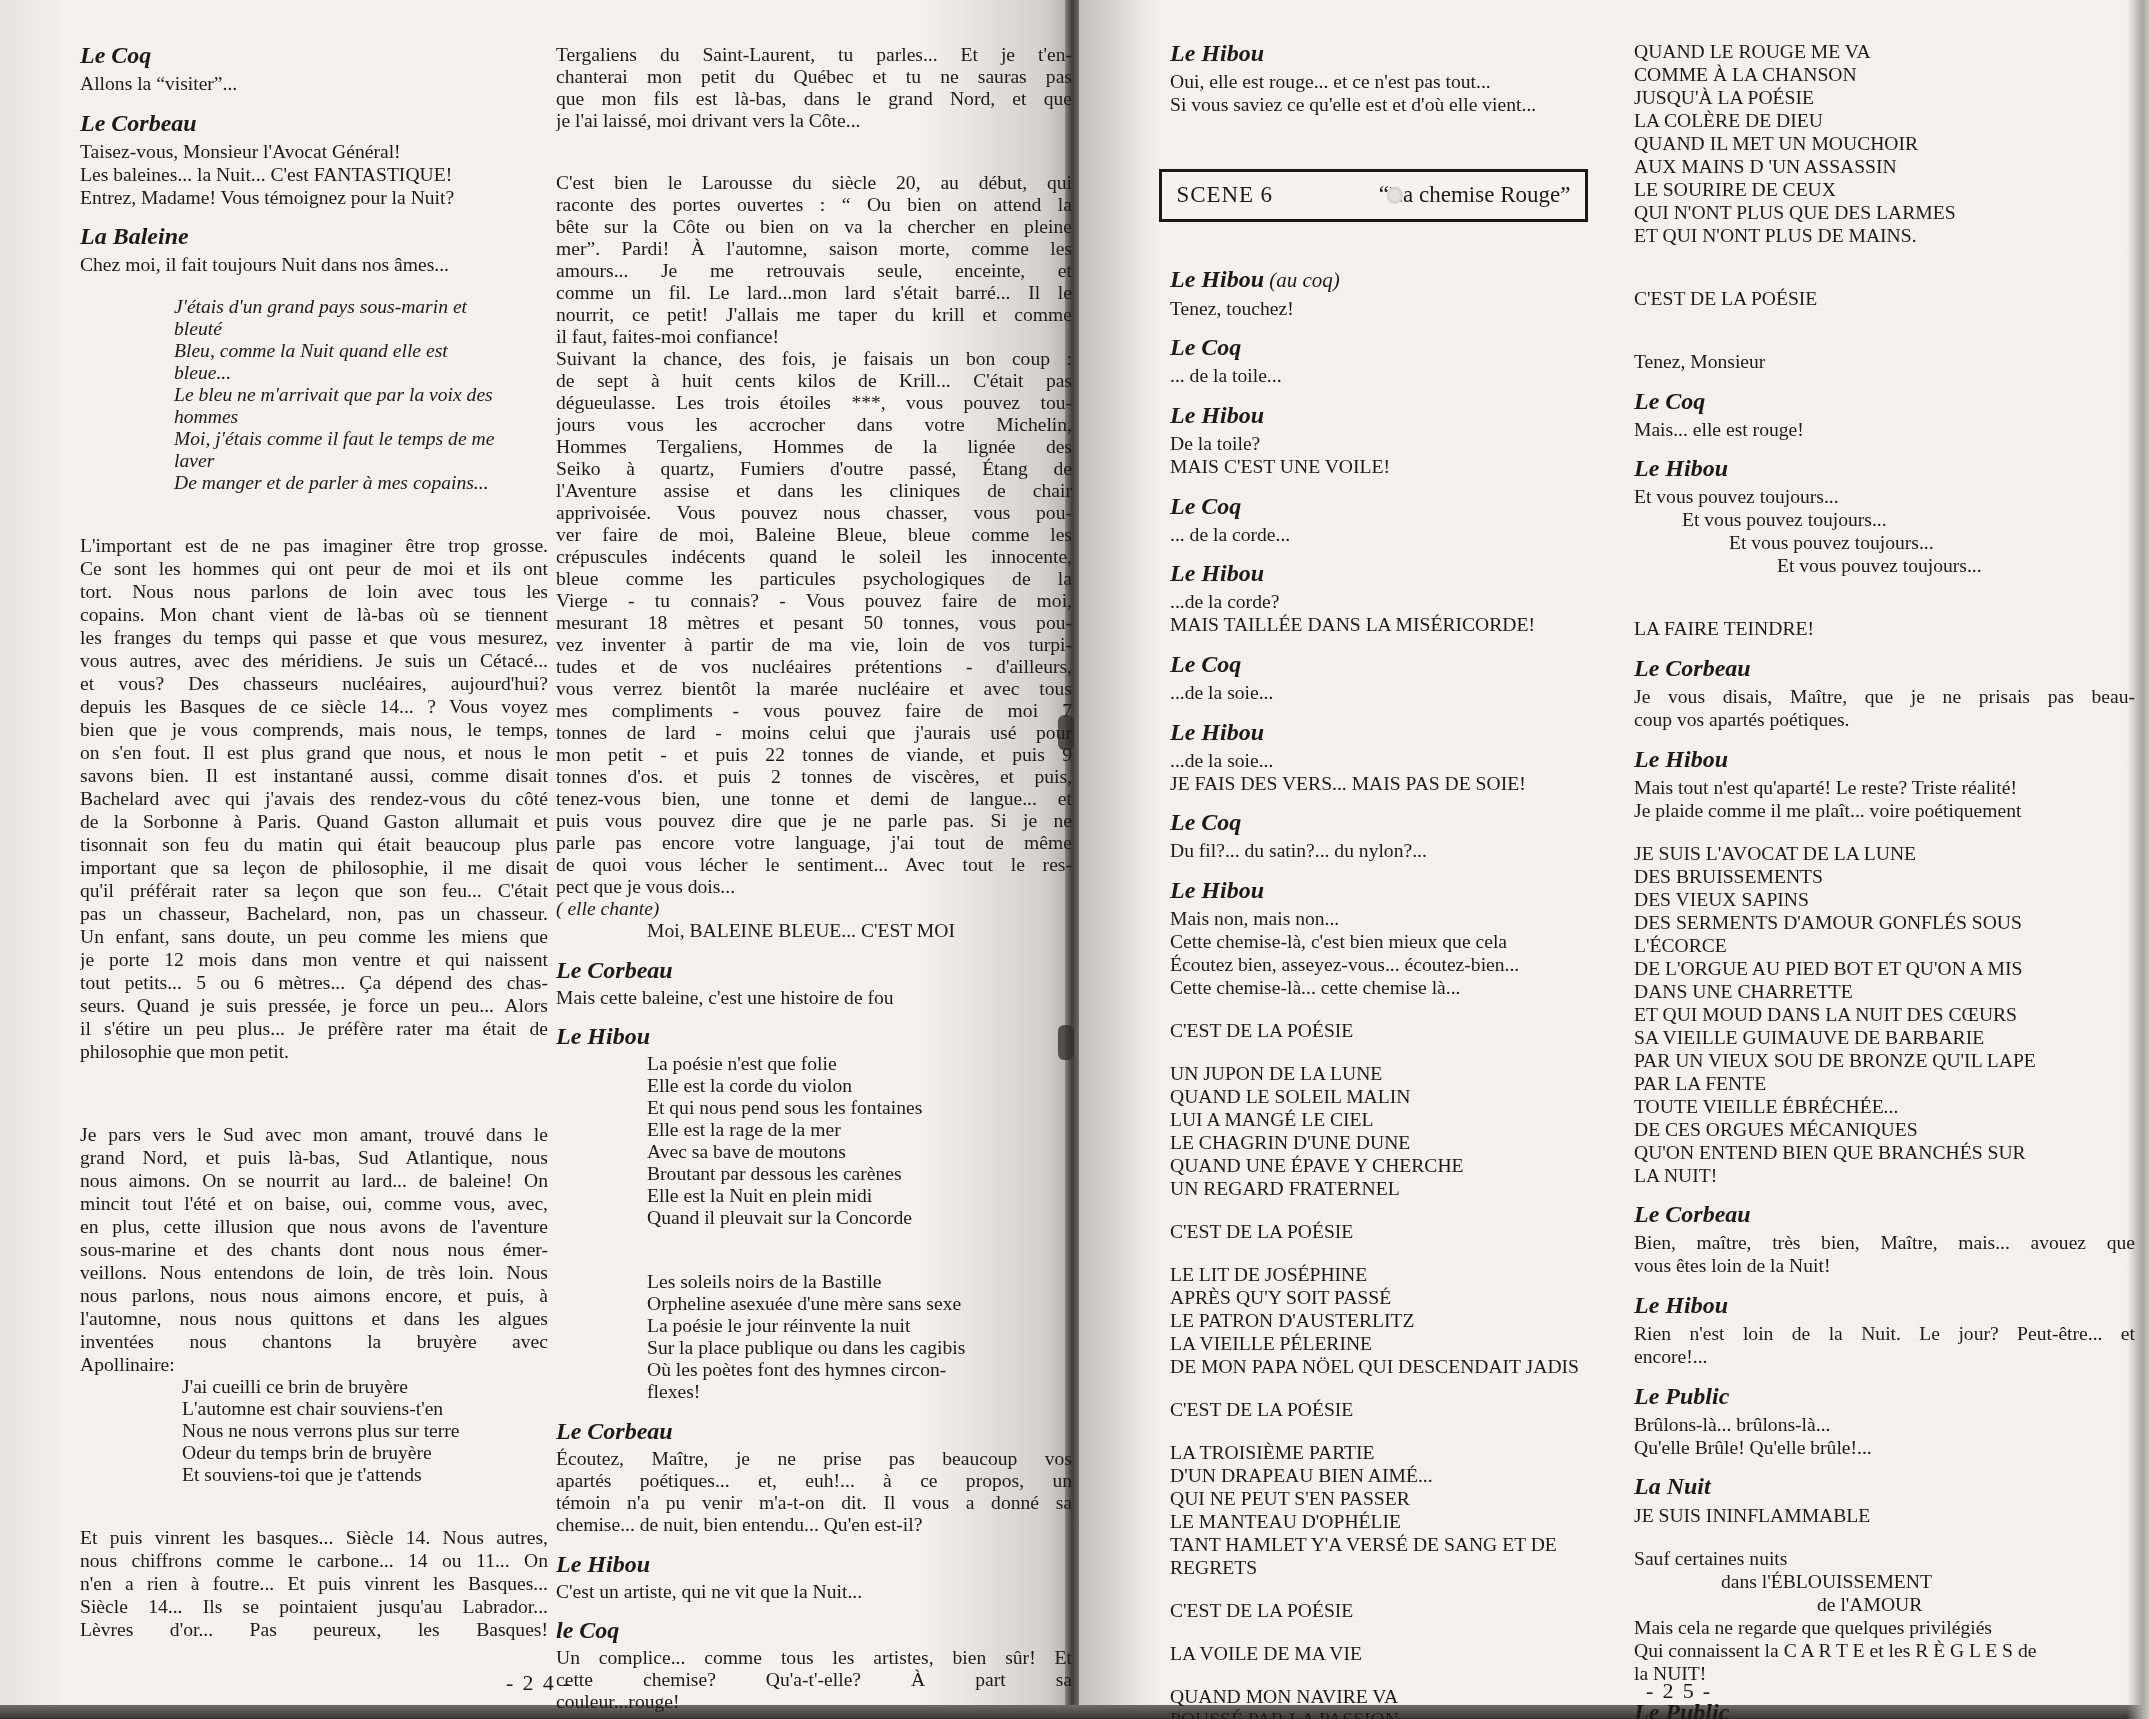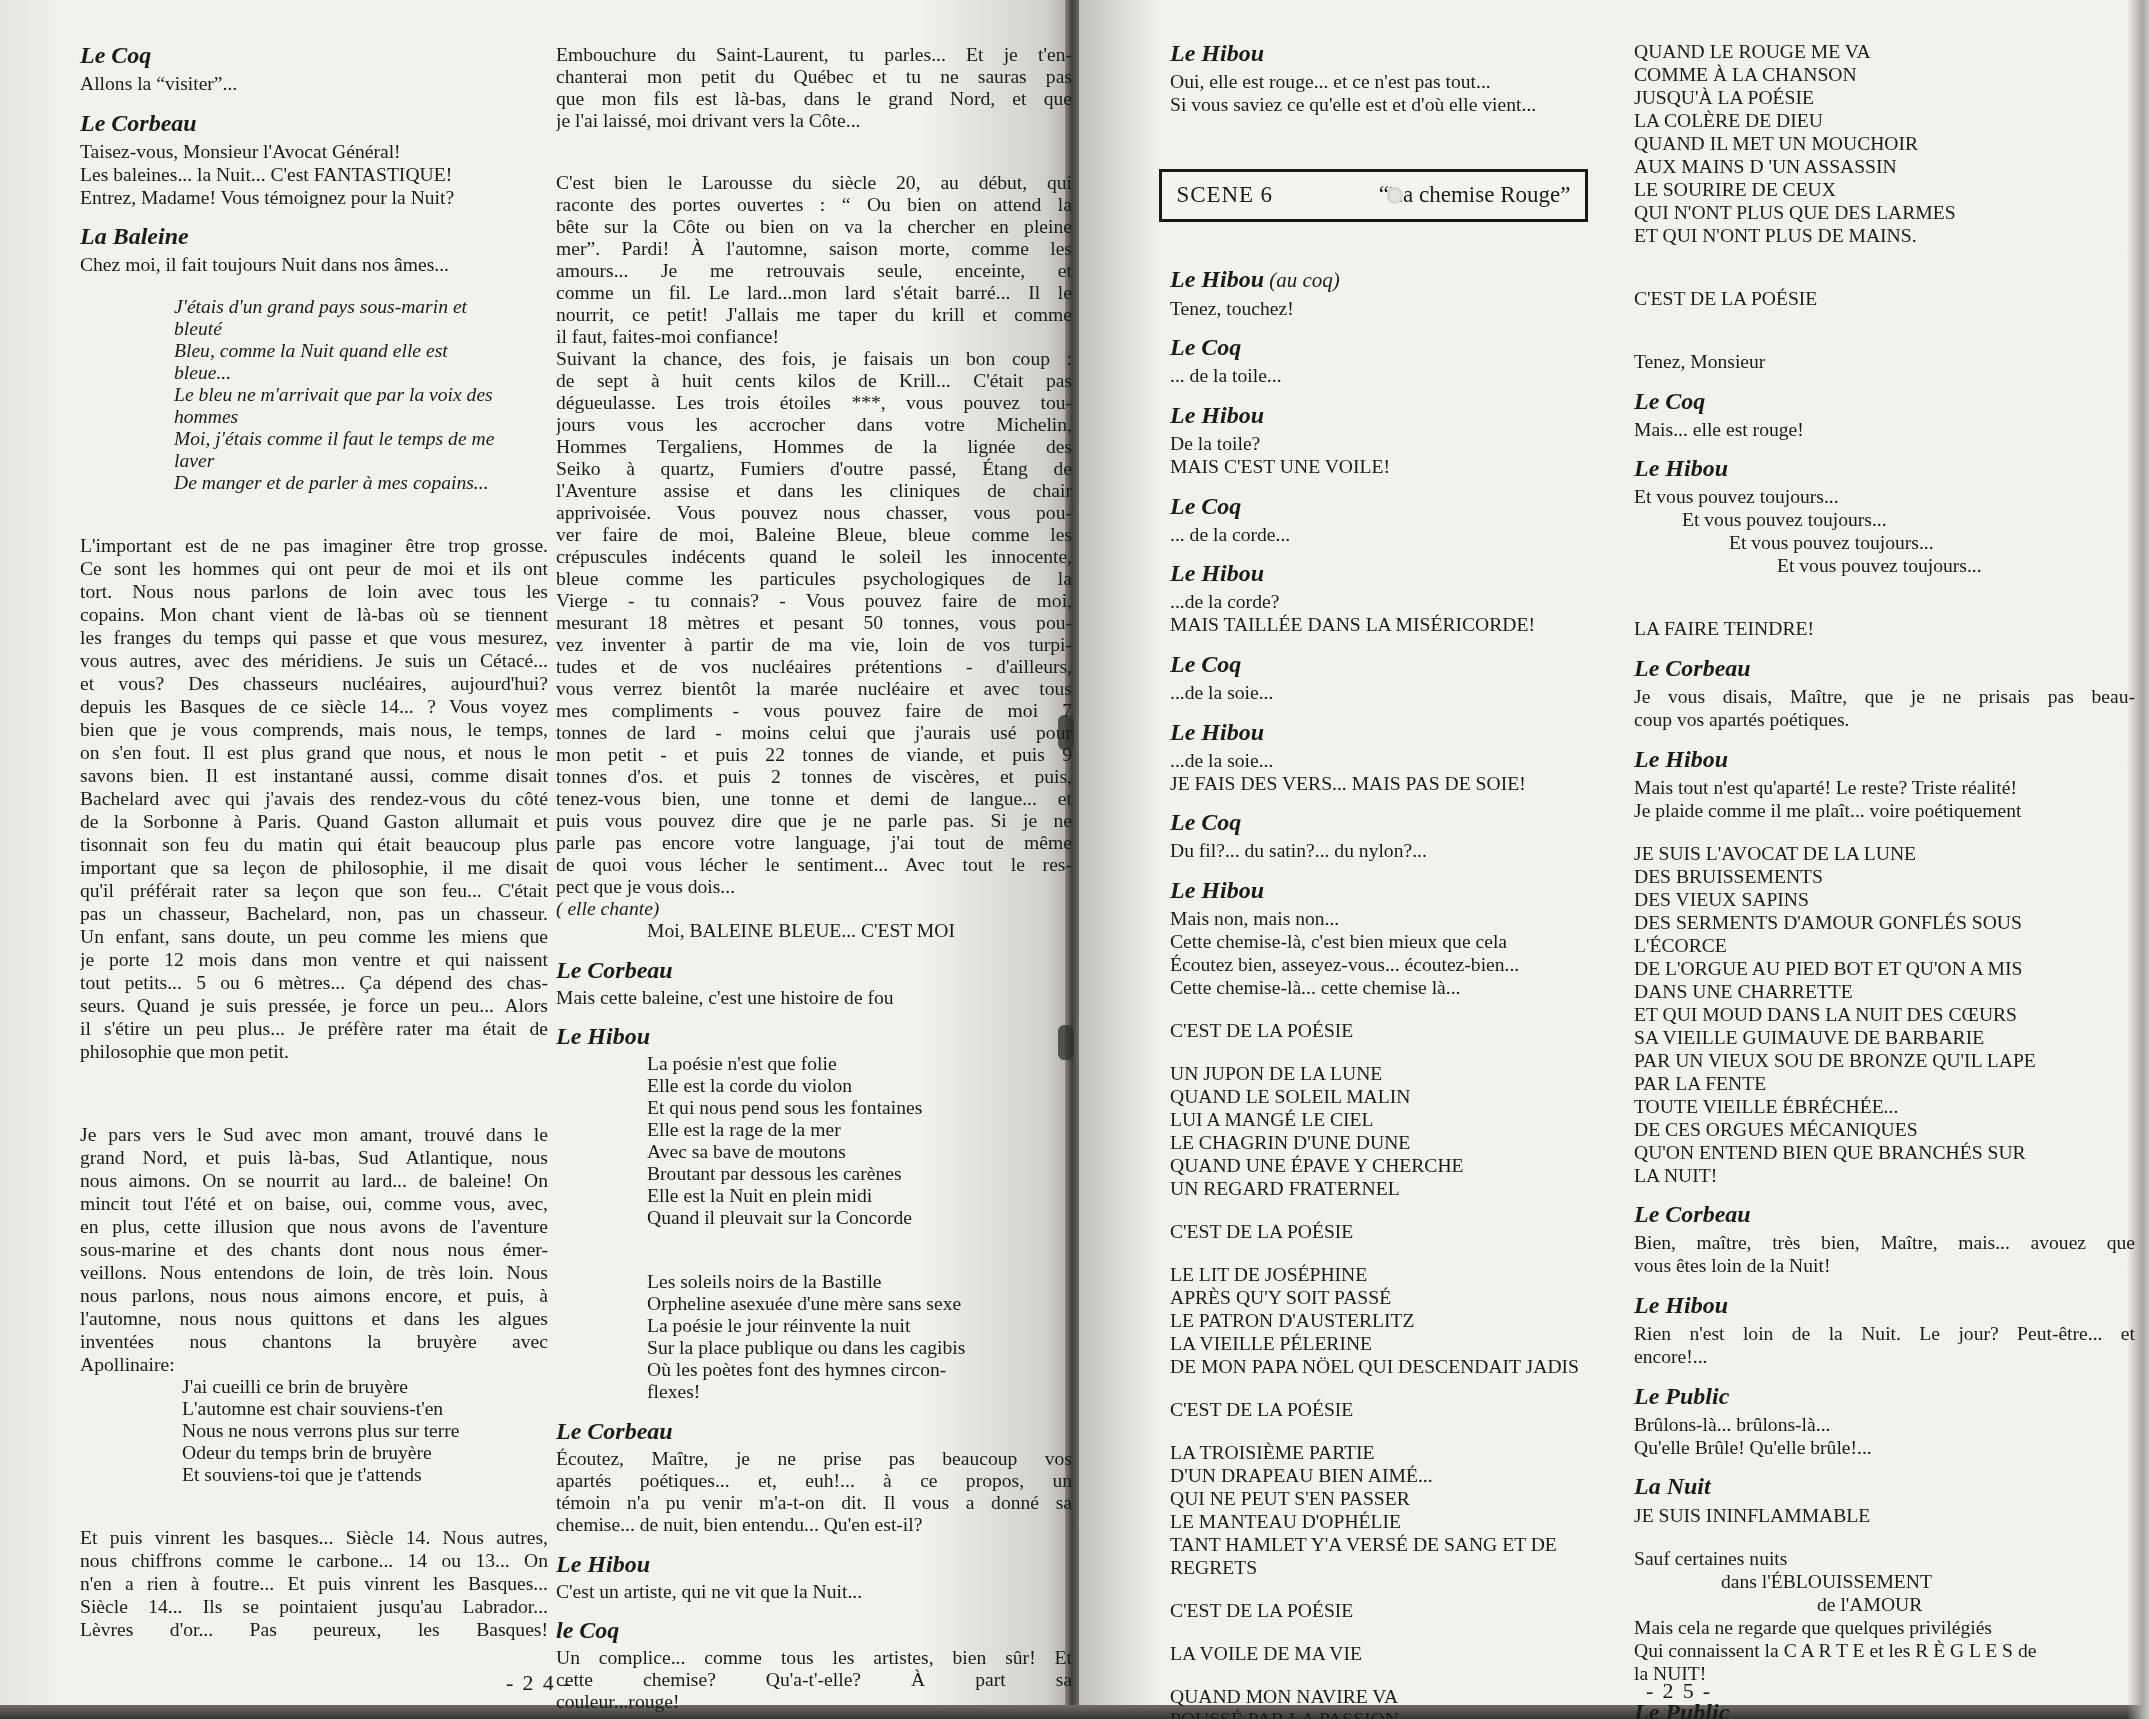--- a/index.html
+++ b/index.html
@@ -118,27 +118,27 @@
     <div class="jline">l'automne, nous nous quittons et dans les algues</div>
     <div class="jline">inventées nous chantons la bruyère avec</div>
     <div class="line">Apollinaire:</div>
     <div class="line verse" style="padding-left: 102px;">J'ai cueilli ce brin de bruyère</div>
     <div class="line verse" style="padding-left: 102px;">L'automne est chair souviens-t'en</div>
     <div class="line verse" style="padding-left: 102px;">Nous ne nous verrons plus sur terre</div>
     <div class="line verse" style="padding-left: 102px;">Odeur du temps brin de bruyère</div>
     <div class="line verse" style="padding-left: 102px;">Et souviens-toi que je t'attends</div>
     <div class="gap" style="height: 40px;"></div>
     <div class="jline">Et puis vinrent les basques... Siècle 14. Nous autres,</div>
-    <div class="jline">nous chiffrons comme le carbone... 14 ou 13... On</div>
+    <div class="jline">nous chiffrons comme le carbone... 14 ou 11... On</div>
     <div class="jline">n'en a rien à foutre... Et puis vinrent les Basques...</div>
     <div class="jline">Siècle 14... Ils se pointaient jusqu'au Labrador...</div>
     <div class="jline">Lèvres d'or... Pas peureux, les Basques!</div>
   </div>
 <div class="col" style="left:556px;top:44px;width:516px;--lh:22px">
-    <div class="jline">Embouchure du Saint-Laurent, tu parles... Et je t'en-</div>
+    <div class="jline">Tergaliens du Saint-Laurent, tu parles... Et je t'en-</div>
     <div class="jline">chanterai mon petit du Québec et tu ne sauras pas</div>
     <div class="jline">que mon fils est là-bas, dans le grand Nord, et que</div>
     <div class="line">je l'ai laissé, moi drivant vers la Côte...</div>
     <div class="gap" style="height: 40px;"></div>
     <div class="jline">C'est bien le Larousse du siècle 20, au début, qui</div>
     <div class="jline">raconte des portes ouvertes : “ Ou bien on attend la</div>
     <div class="jline">bête sur la Côte ou bien on va la chercher en pleine</div>
     <div class="jline">mer”. Pardi! À l'automne, saison morte, comme les</div>
     <div class="jline">amours... Je me retrouvais seule, enceinte, et</div>
     <div class="jline">comme un fil. Le lard...mon lard s'était barré... Il le</div>

